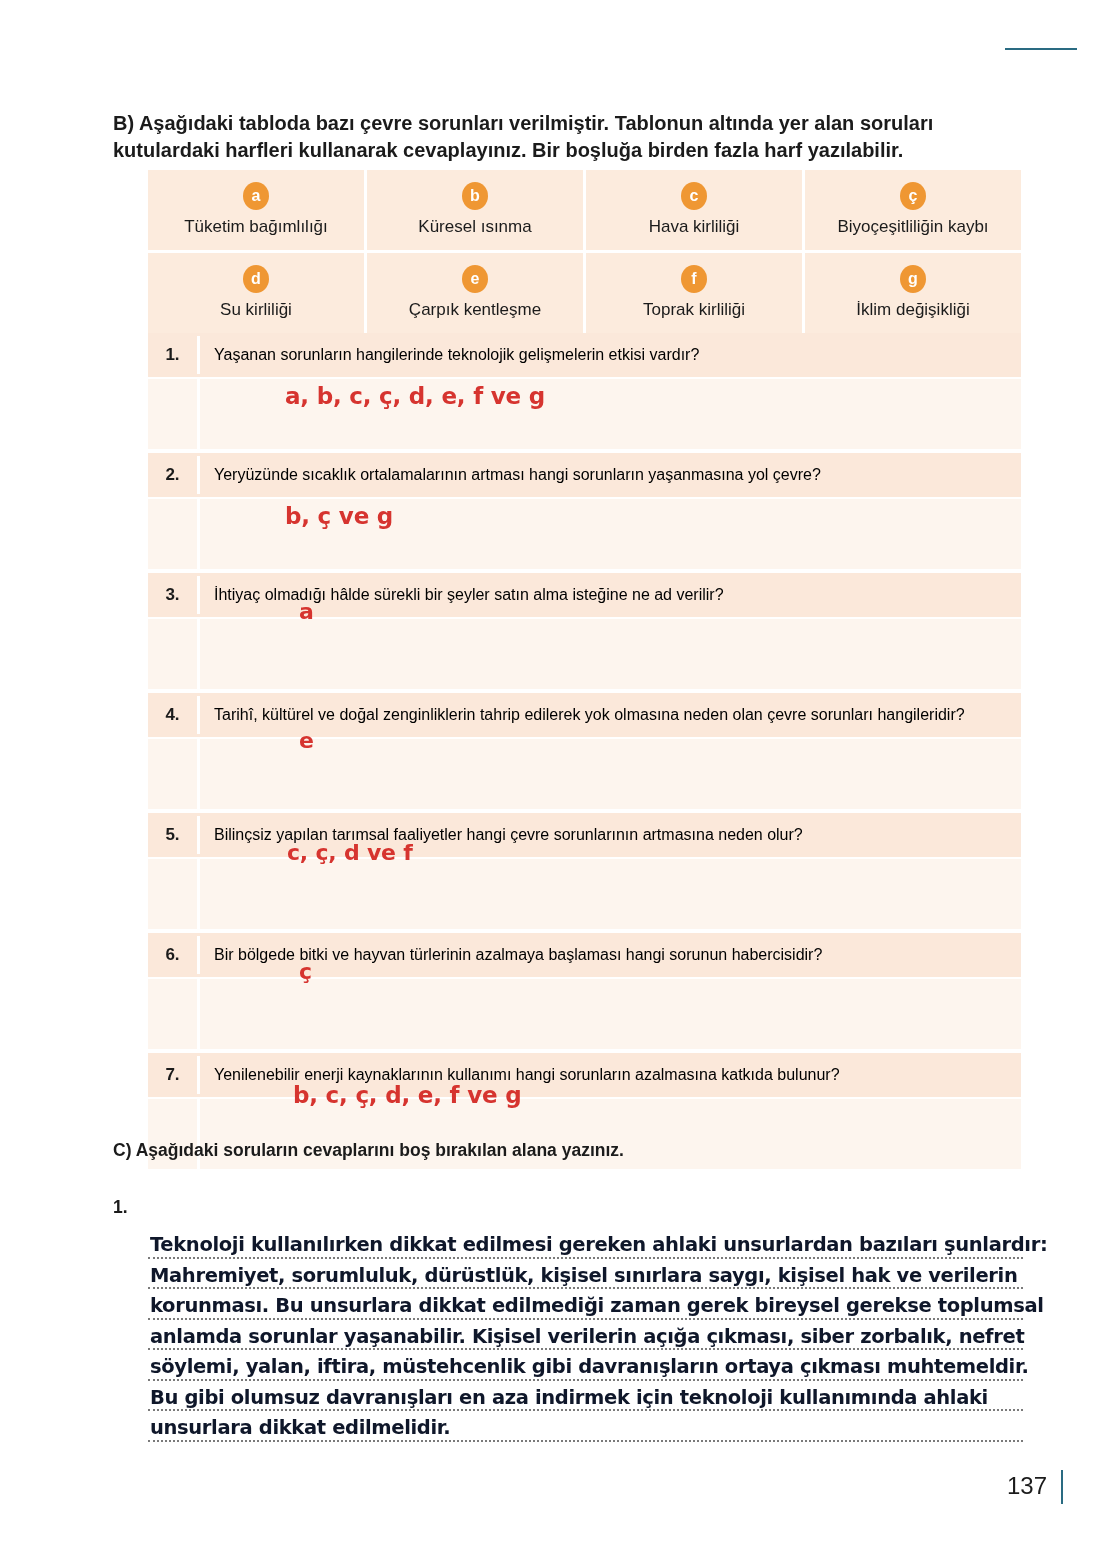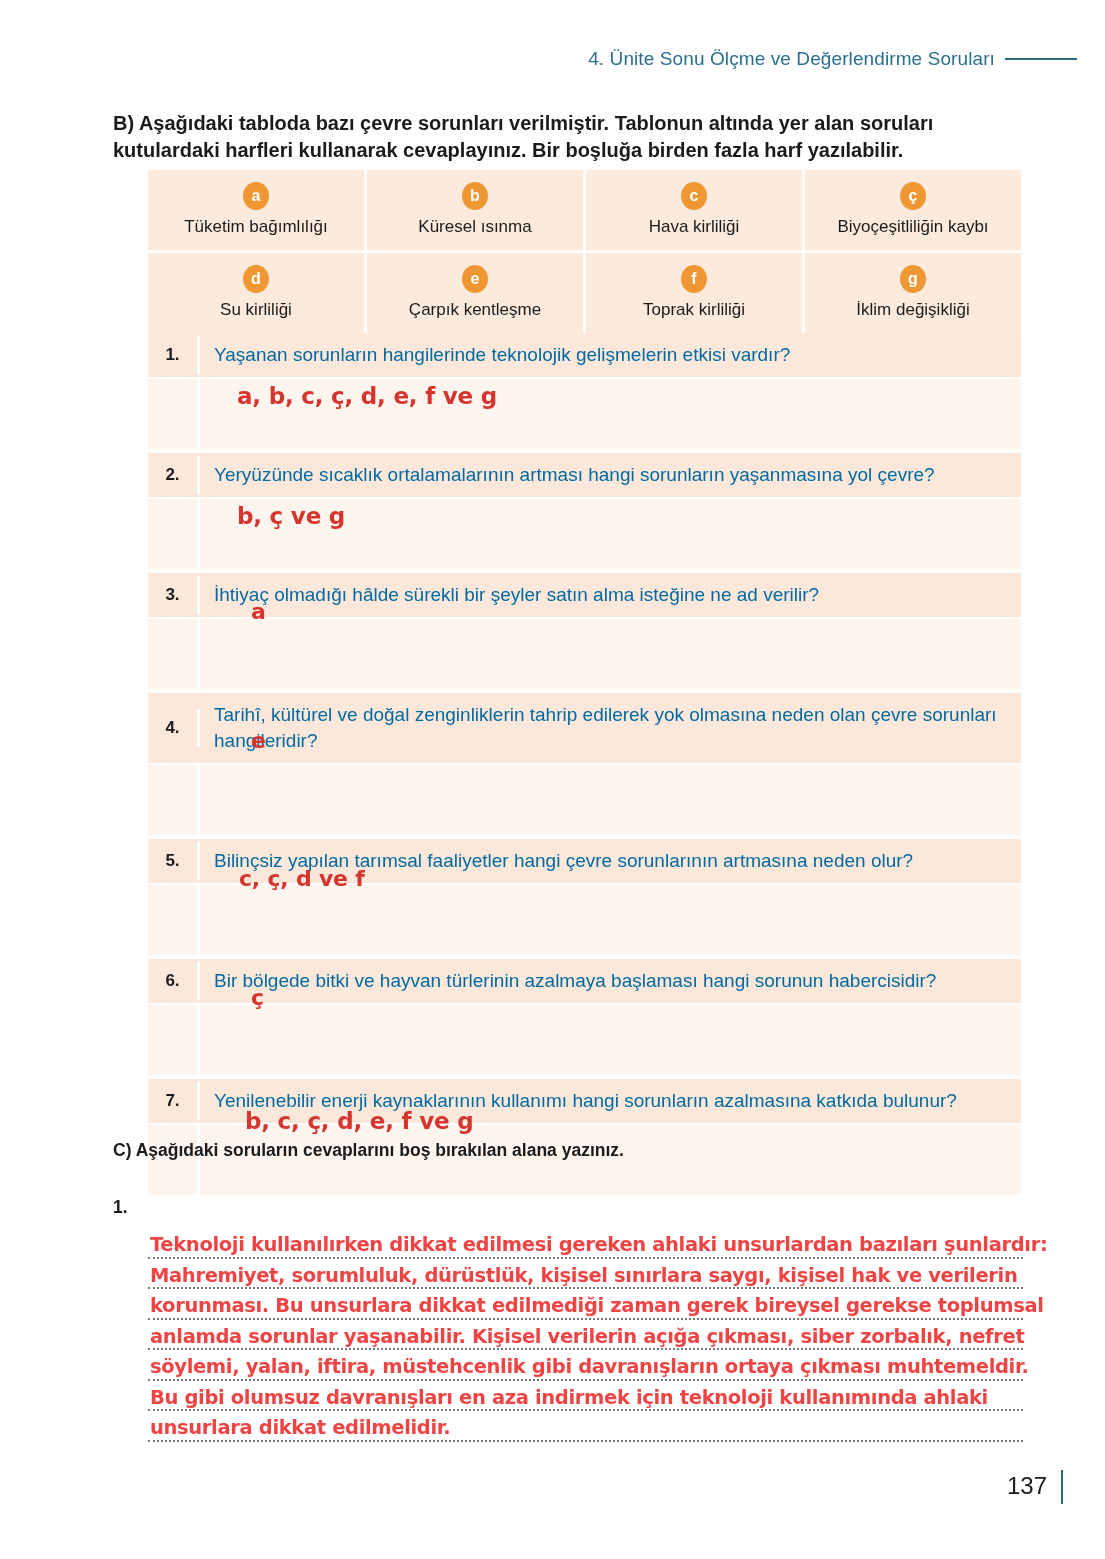--- a/index.html
+++ b/index.html
@@ -107,23 +107,23 @@
     flex: 0 0 52px;
     font-size: 17px;
     font-weight: bold;
     color: #1b1b1b;
     text-align: center;
     padding: 9px 0;
     border-right: 3px solid #ffffff;
   }
   .q-text {
     flex: 1;
-    font-size: 19px;
+    font-size: 16px;
     line-height: 26px;
-    color: #0369a1;
+    color: #000000;
     padding: 9px 14px 9px 14px;
   }
   .a-row {
     display: flex;
     background: #fdf5ee;
     height: 72px;
     border-top: 2px solid #ffffff;
   }
   .a-gutter {
     width: 52px;
@@ -135,20 +135,21 @@
 
   
   .hand-answer {
     position: absolute;
     color: #d6342f;
     font-weight: bold;
     font-family: "DejaVu Sans", sans-serif;
     white-space: nowrap;
     letter-spacing: -0.2px;
     z-index: 5;
+    margin-left: 48px;
   }
 
   
   .intro-c {
     position: absolute;
     top: 1140px;
     left: 113px;
     font-size: 17.5px;
     font-weight: bold;
     color: #1b1b1b;
@@ -174,21 +175,21 @@
   }
   .dotline {
     height: 30.5px;
     border-bottom: 2px dotted #7a7a7a;
   }
   .hand-para {
     position: absolute;
     top: 1230px;
     left: 150px;
     width: 905px;
-    color: #ef4444;
+    color: #0f172a;
     font-weight: bold;
     font-family: "DejaVu Sans", sans-serif;
     font-size: 19.5px;
     line-height: 30.5px;
     letter-spacing: -0.35px;
     z-index: 6;
   }
 
   
   .page-num {
@@ -204,21 +205,20 @@
     right: 42px;
     width: 2px;
     height: 34px;
     background: #2a6b82;
   }
 </style>
 </head>
 <body>
 
 <div class="header">
-  <span class="header-title">4. Ünite Sonu Ölçme ve Değerlendirme Soruları</span>
   <span class="header-rule"></span>
 </div>
 
 <div class="intro-b">B) Aşağıdaki tabloda bazı çevre sorunları verilmiştir. Tablonun altında yer alan soruları kutulardaki harfleri kullanarak cevaplayınız. Bir boşluğa birden fazla harf yazılabilir.</div>
 
 <div class="letter-table">
   <div class="letter-row">
     <div class="letter-cell">
       <span class="badge">a</span>
       <span class="letter-label">Tüketim bağımlılığı</span>

